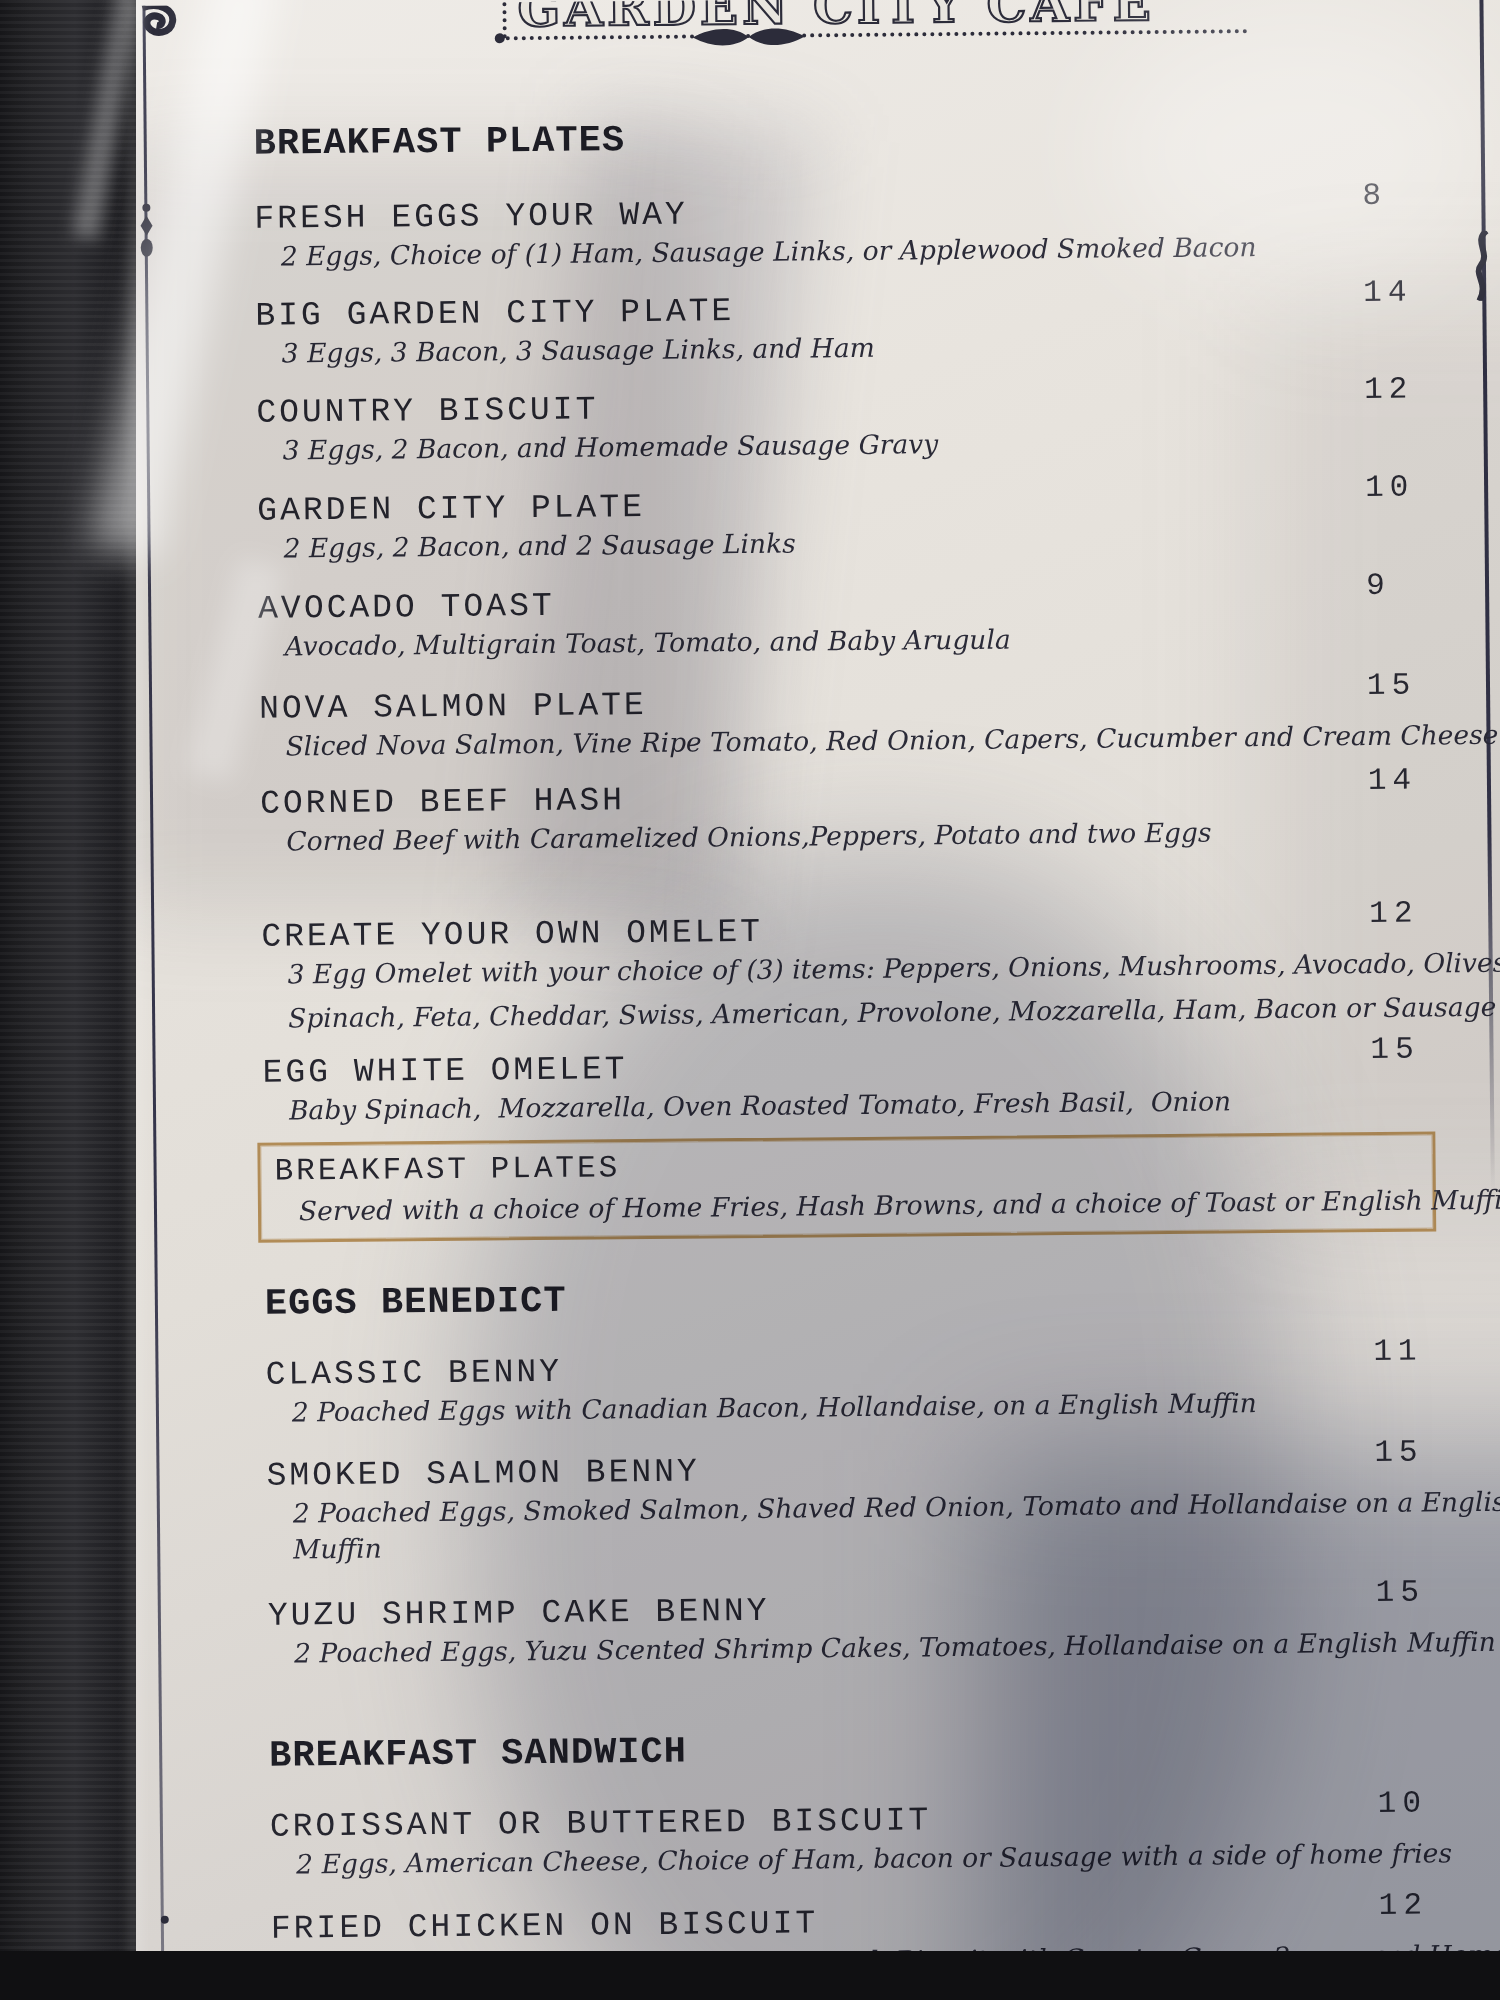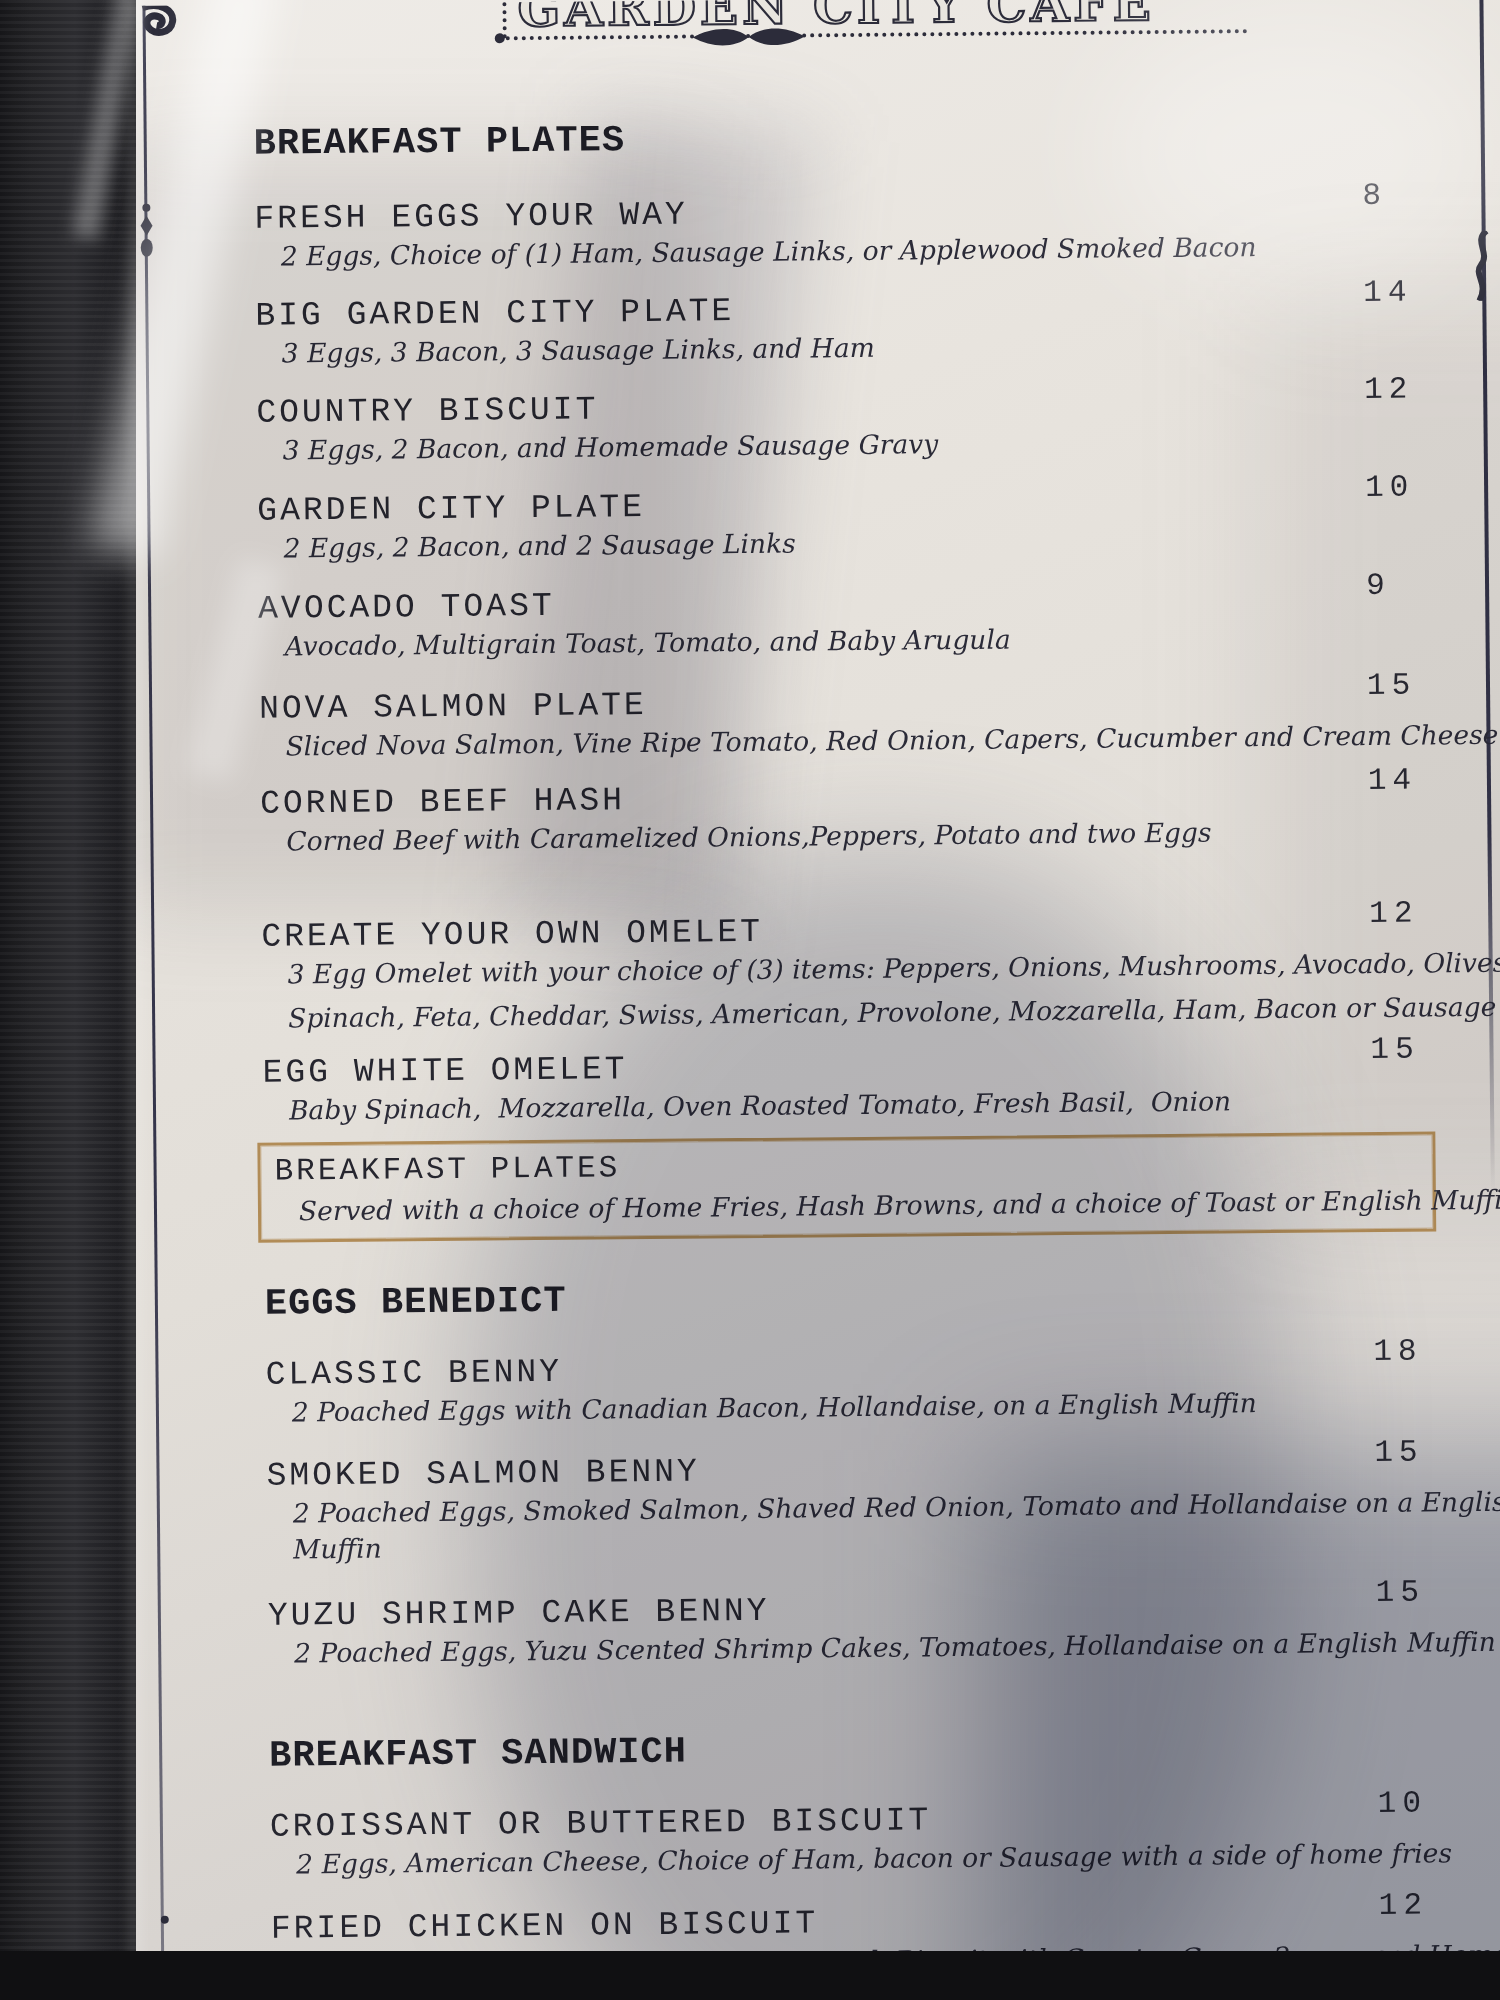--- a/index.html
+++ b/index.html
@@ -161,21 +161,21 @@
 
     <div id="note-box">
       <div id="note-title">BREAKFAST PLATES</div>
       <div id="note-text">Served with a choice of Home Fries, Hash Browns, and a choice of Toast or English Muffin</div>
     </div>
 
     <div class="heading" style="top:1278px">EGGS BENEDICT</div>
 
     <div class="item" style="top:1352px">
       <div class="iname">CLASSIC BENNY</div>
-      <div class="iprice">18</div>
+      <div class="iprice">11</div>
       <div class="idesc">2 Poached Eggs with Canadian Bacon, Hollandaise, on a English Muffin</div>
     </div>
     <div class="item" style="top:1453px;height:130px">
       <div class="iname">SMOKED SALMON BENNY</div>
       <div class="iprice">15</div>
       <div class="idesc">2 Poached Eggs, Smoked Salmon, Shaved Red Onion, Tomato and Hollandaise on a English</div>
       <div class="idesc2" style="top:76px">Muffin</div>
     </div>
     <div class="item" style="top:1593px">
       <div class="iname">YUZU SHRIMP CAKE BENNY</div>

